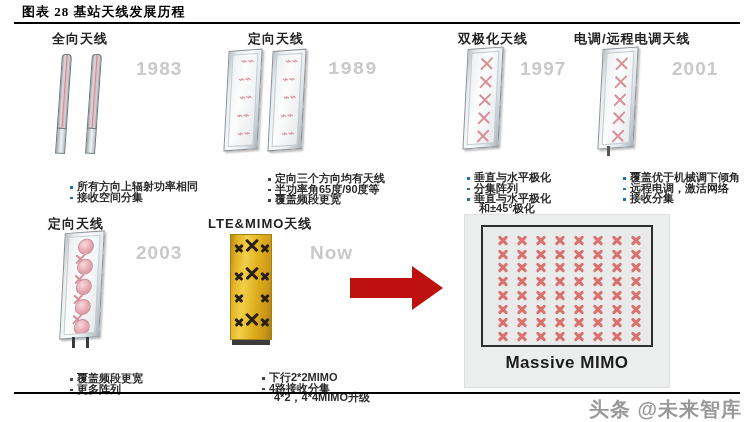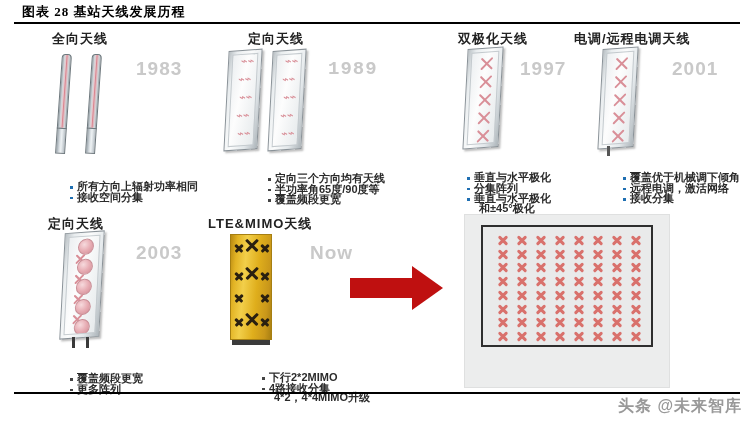--- a/index.html
+++ b/index.html
@@ -21,21 +21,21 @@
   }
   .rule-top { position:absolute; left:14px; top:22px; width:726px; height:2px; background:#000; }
   .rule-bottom { position:absolute; left:14px; top:392px; width:726px; height:2px; background:#000; }
   .source {
     position:absolute; left:22px; top:398px;
     font-family:"Liberation Serif","DejaVu Serif",serif;
     font-size:12px; color:#000; white-space:nowrap;
   }
   .watermark {
     position:absolute; right:12px; top:396px;
-    font-size:16px; font-weight:bold; color:#8e8e8e;
+    font-size:20px; font-weight:bold; color:#8e8e8e;
     letter-spacing:1px; white-space:nowrap; opacity:.9;
   }
 
   
   .stage { position:absolute; }
   .stage-title {
     position:absolute; white-space:nowrap;
     font-weight:bold; color:#222;
     font-size:13px; letter-spacing:1px;
   }
@@ -634,18 +634,19 @@
         </div>
         <div class="xel mimo" style="left: 127.5px; top: 104.125px; width: 12px; height: 10px;">
           <i></i>
           <i></i>
         </div>
         <div class="xel mimo" style="left: 146.5px; top: 104.125px; width: 12px; height: 10px;">
           <i></i>
           <i></i>
         </div>
       </div>
+    <div class="mimo-label" style="left:0; top:138px;">Massive MIMO</div>
   </div>
 
   <div class="rule-bottom"></div>
   <div class="watermark">头条 @未来智库</div>
 
 </div>
 
 </body></html>

